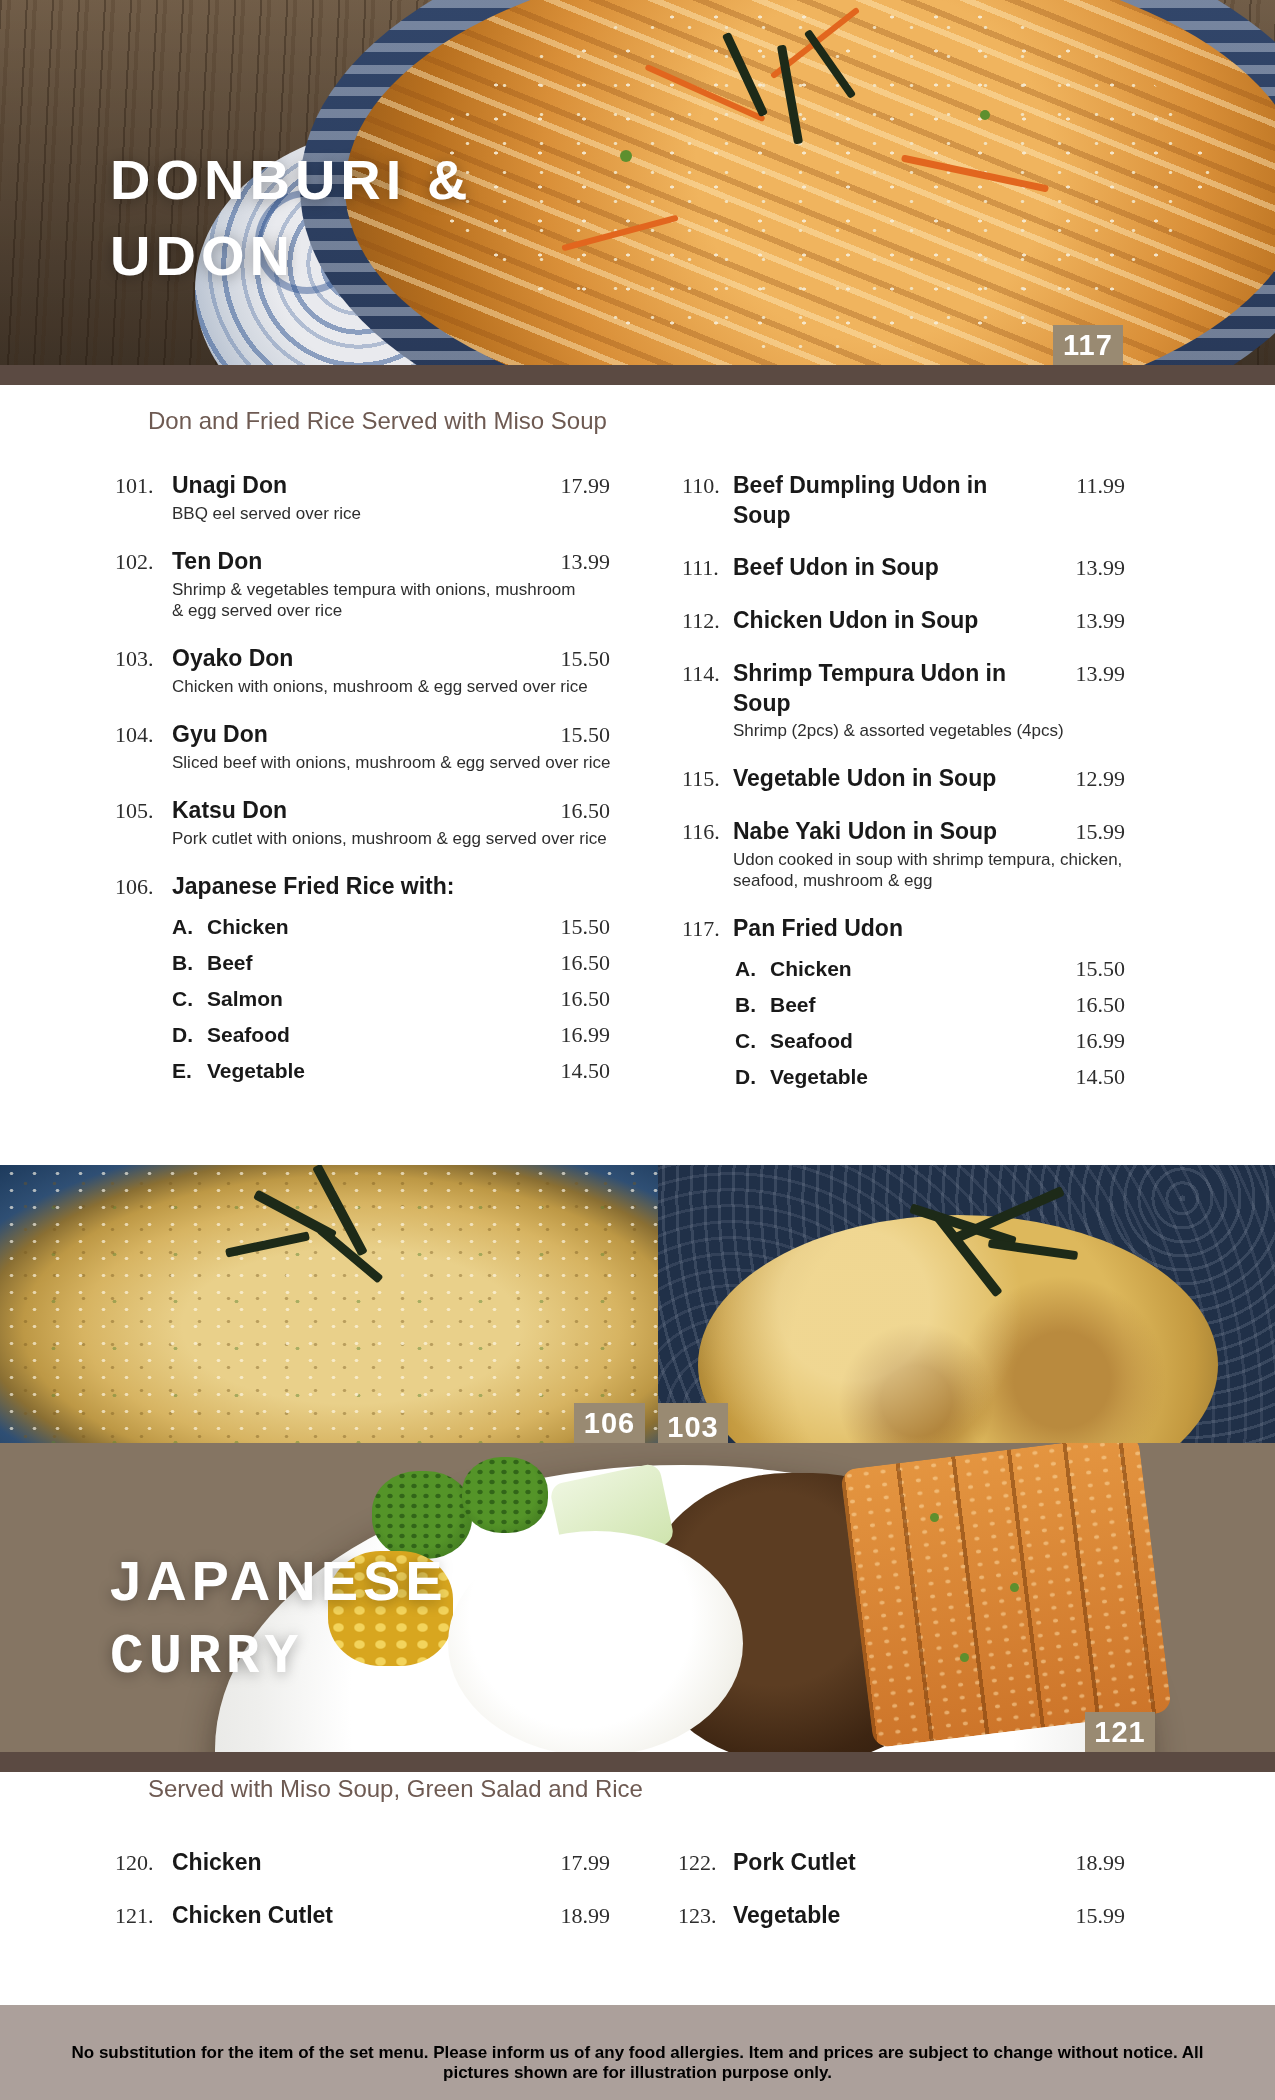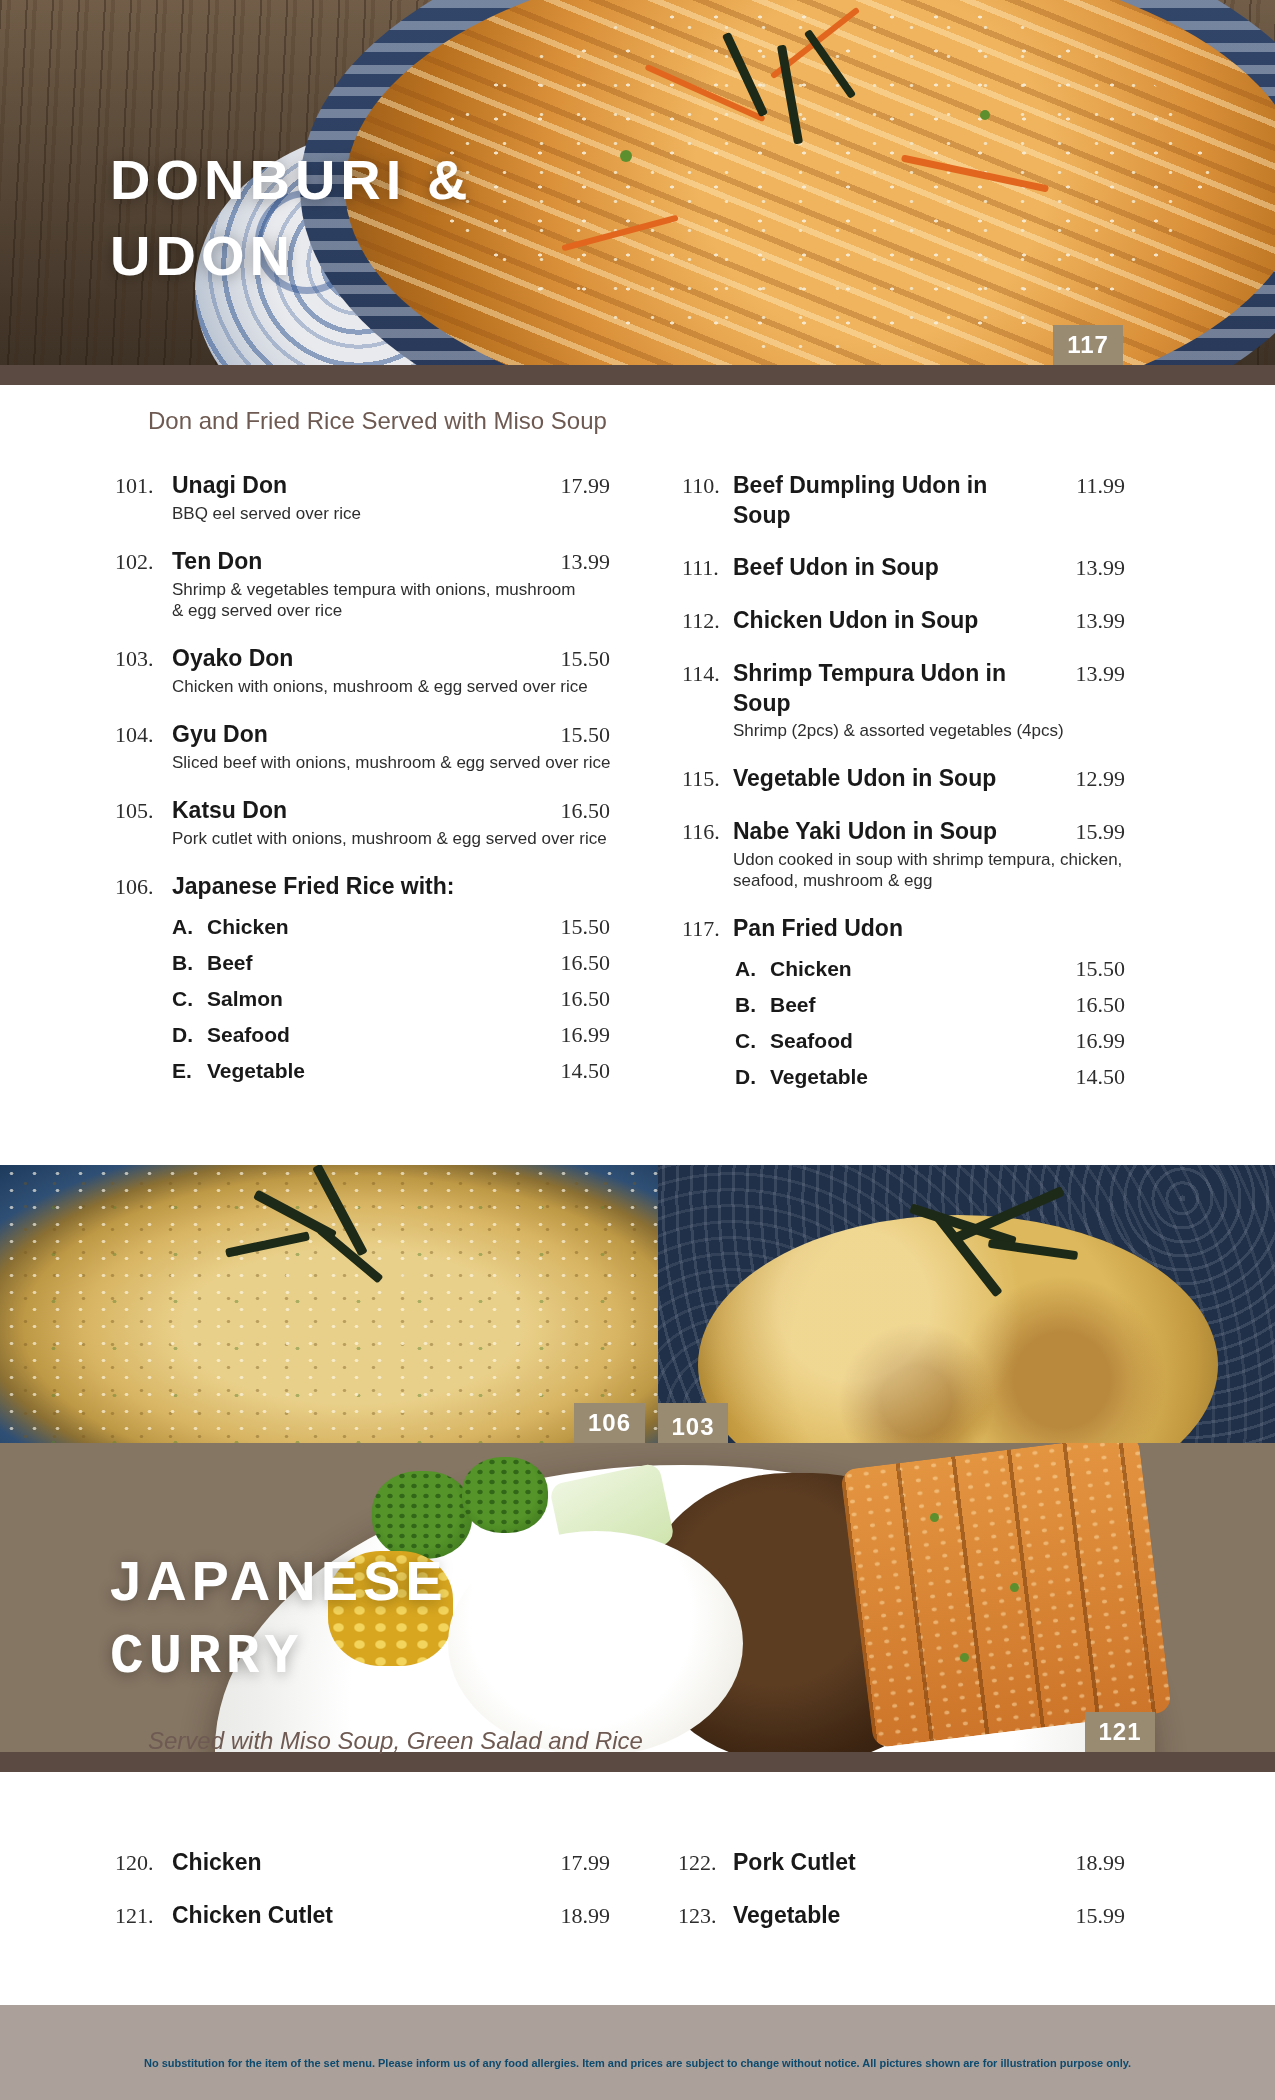--- a/index.html
+++ b/index.html
@@ -2,21 +2,21 @@
 <html><head>
 <meta charset="utf-8">
 <style>
   html,body{margin:0;padding:0;background:#fff;}
   body{font-family:"Liberation Sans",sans-serif;}
   #page{position:relative;width:1275px;height:2100px;background:#fff;overflow:hidden;}
   .abs{position:absolute;}
 
   
   .divider{left:0;width:1275px;height:20px;background:#5b4a42;}
-  .badge{background:#998a72;color:#fff;font-weight:700;font-size:24px;letter-spacing:1px;
+  .badge{background:#998a72;color:#fff;font-weight:700;font-size:29px;letter-spacing:1px;
          display:flex;align-items:center;justify-content:center;text-align:center;}
 
   
   #hero1{left:0;top:0;width:1275px;height:365px;overflow:hidden;
          background:linear-gradient(180deg,#8a7258,#64503d);}
   .wood1{left:0;top:0;width:100%;height:100%;
     background:
       repeating-linear-gradient(93deg,rgba(30,18,8,.32) 0 2px,transparent 2px 7px,rgba(60,40,22,.20) 7px 11px,transparent 11px 26px),
       linear-gradient(180deg,rgba(0,0,0,.18),rgba(0,0,0,.38));}
   .porcelain{left:195px;top:125px;width:430px;height:330px;border-radius:50%;
@@ -109,21 +109,21 @@
   #col-r1 .desc{margin-left:78px;width:392px;}
   #col-r1 .sub{margin-left:80px;}
   #col-r1 .sub .price, .sub .price{width:88px;}
   #col-r2{width:470px;}
   #col-r2 .num{width:78px;padding-left:23px;}
   .curry-row{line-height:32px;margin-bottom:20px;}
 
   
   #footer{left:0;top:2005px;width:1275px;height:95px;background:#aca09b;
     display:flex;align-items:center;justify-content:center;}
-  #footer .txt{font-size:11px;font-weight:700;color:#0c4a6e;text-align:center;padding:0 40px;margin-top:20px;}
+  #footer .txt{font-size:17px;font-weight:700;color:#000000;text-align:center;padding:0 40px;margin-top:20px;}
 </style>
 </head>
 <body>
 
 <div id="page">
 
   <div id="hero1" class="abs">
     <div class="wood1 abs"></div>
     <div class="porcelain abs"></div>
     <div class="swirl abs" style="left:255px;top:190px;width:90px;height:90px;"></div>
@@ -330,21 +330,21 @@
     <div class="katsu abs" style="left:856px;top:8px;width:300px;height:280px;transform:rotate(-7deg);"></div>
     <div class="scallion abs" style="left:930px;top:70px;width:9px;height:9px;"></div>
     <div class="scallion abs" style="left:1010px;top:140px;width:9px;height:9px;"></div>
     <div class="scallion abs" style="left:960px;top:210px;width:9px;height:9px;"></div>
     <div class="hero-title abs" style="left:110px;top:100px;">JAPANESE</div>
     <div class="hero-title abs" style="left:110px;top:176px;font-family:Liberation Mono, monospace;">CURRY</div>
     <div class="badge abs" style="left:1085px;top:269px;width:70px;height:40px;">121</div>
   </div>
   <div class="divider abs" style="top:1752px;"></div>
 
-  <div class="subtitle abs" style="left:108px;top:1724px;font-style:italic;">Served with Miso Soup, Green Salad and Rice</div>
+  <div class="subtitle abs" style="left:108px;top:1772px;">Served with Miso Soup, Green Salad and Rice</div>
 
   <div id="col-l2" class="col abs" style="left:88px;top:1846px;">
     <div class="row curry-row">
       <span class="num">120.</span>
       <span class="iname">Chicken</span>
       <span class="price">17.99</span>
     </div>
     <div class="row curry-row">
       <span class="num">121.</span>
       <span class="iname">Chicken Cutlet</span>

